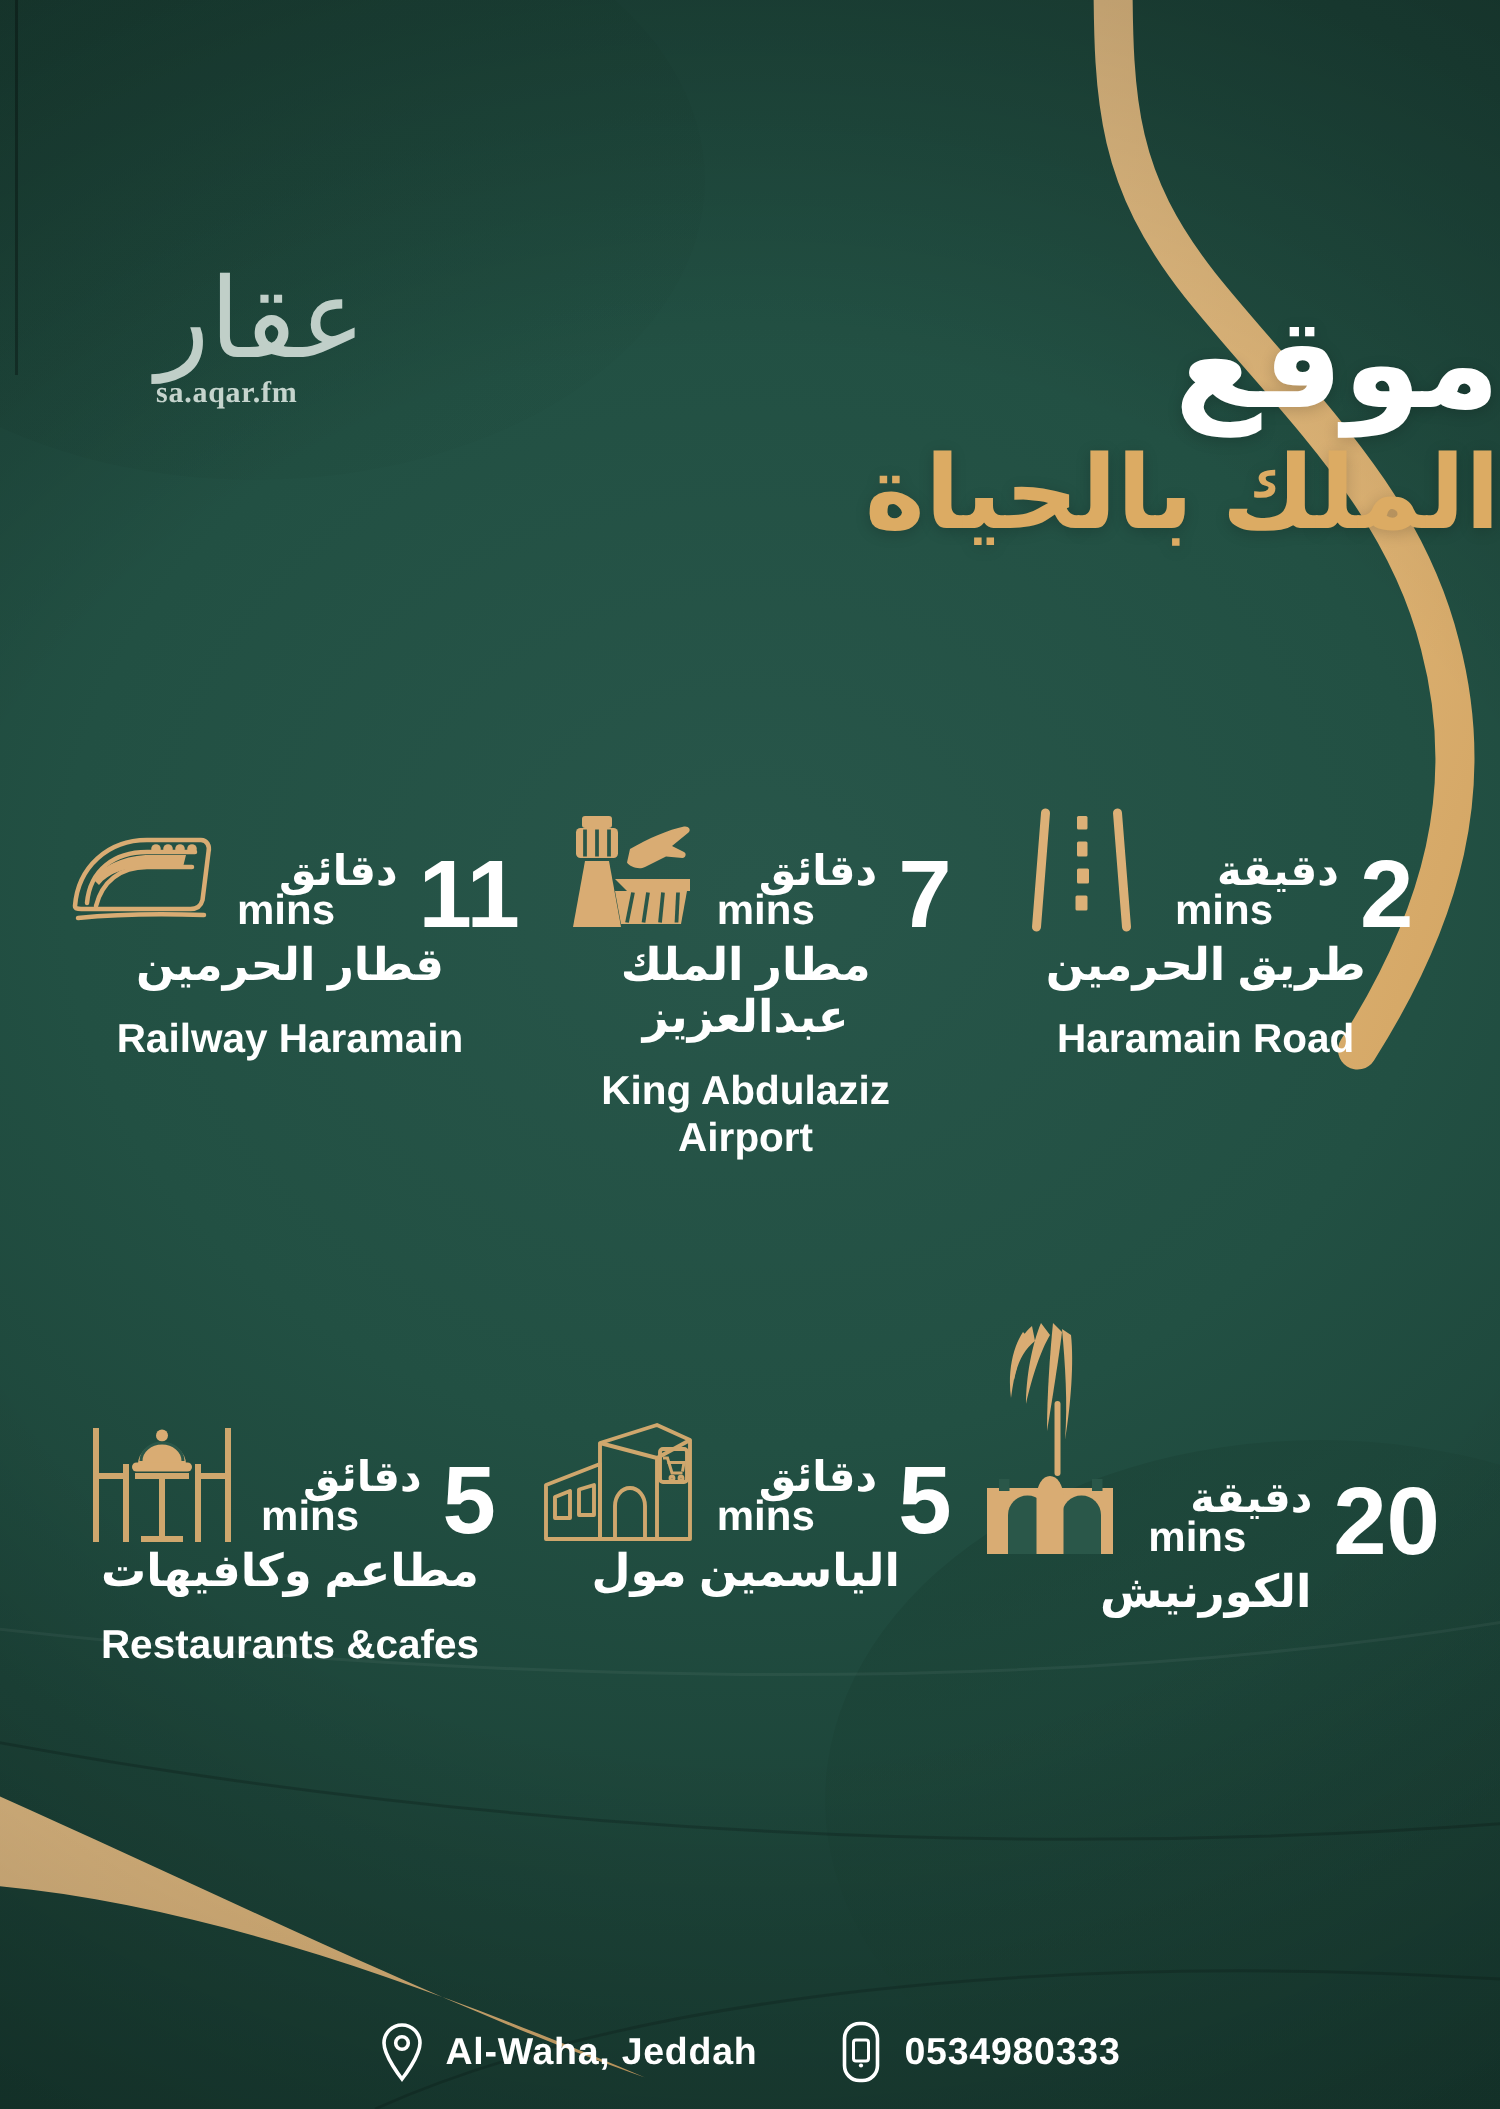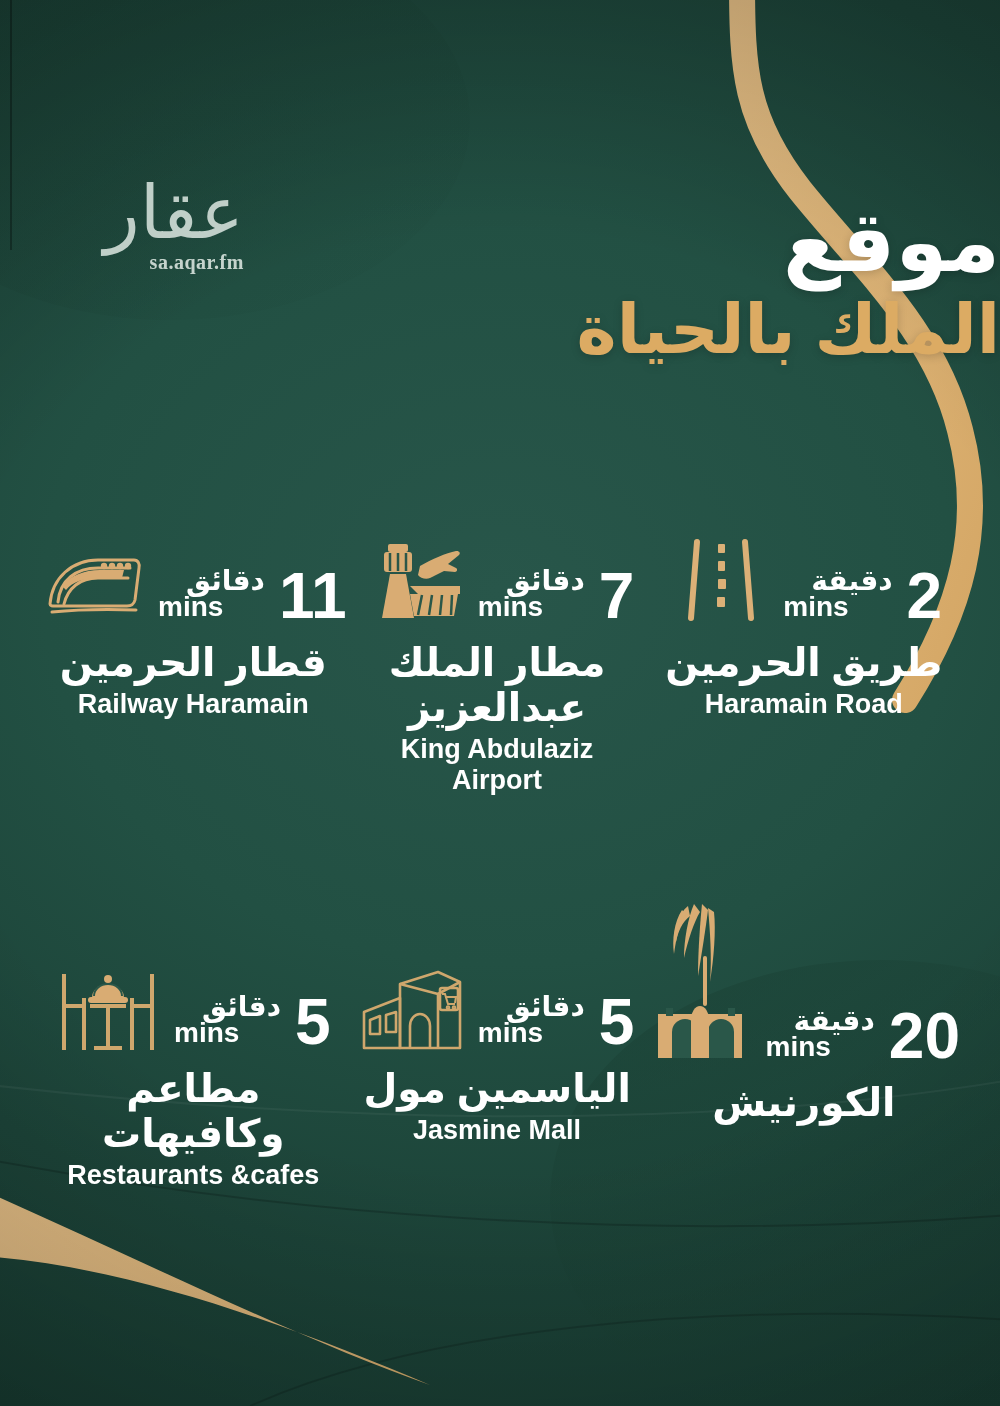--- a/index.html
+++ b/index.html
@@ -43,21 +43,21 @@
     width: 2px;
     height: 250px;
     background: rgba(0,0,0,0.30);
   }
 
   
   .watermark {
     position: absolute;
     left: 104px;
     top: 176px;
-    text-align: right;
+    text-align: left;
     color: #cfdcd6;
     opacity: .92;
     line-height: 1;
   }
   .watermark .wm-ar {
     font-size: 74px;
     font-weight: 400;
     letter-spacing: 0px;
     color: #cedbd5;
     direction: rtl;
@@ -154,29 +154,28 @@
   .iconbox {
     width: 104px;
     height: 96px;
     display: flex;
     align-items: flex-end;
     justify-content: center;
   }
   .iconbox svg { display: block; }
 
   .label-ar {
-    margin-top: 14px;
-    font-size: 39px;
+    font-size: 30px;
     font-weight: 700;
     color: #ffffff;
     direction: rtl;
     letter-spacing: 0;
   }
   .label-en {
-    margin-top: 4px;
+    margin-top: 16px;
     font-size: 27px;
     font-weight: 700;
     color: #ffffff;
     direction: ltr;
   }
 
   
   .cell.tall .top-row { height: 110px; align-items: flex-end; }
   .cell.tall .iconbox { height: 170px; align-items: flex-end; }
 
@@ -412,21 +411,20 @@
             <g fill="none" stroke="#cfa76d" stroke-width="2">
               <path d="M82 26 L85 26 L88 36 L95 36"></path>
               <path d="M85 29 L96 29 L95 35"></path>
               <circle cx="88" cy="39.5" r="1.3"></circle>
               <circle cx="94" cy="39.5" r="1.3"></circle>
             </g>
           </svg>
         </div>
       </div>
       <div class="label-ar">الياسمين مول</div>
-      <div class="label-en">Jasmine Mall</div>
     </div>
 
     <div class="cell">
       <div class="top-row">
         <div class="num">5</div>
         <div class="unit">
           <span class="ar">دقائق</span>
           <span class="en">mins</span>
         </div>
         <div class="iconbox">
@@ -454,14 +452,38 @@
             </g>
           </svg>
         </div>
       </div>
       <div class="label-ar">مطاعم وكافيهات</div>
       <div class="label-en">Restaurants &amp;cafes</div>
     </div>
 
   </div>
 
+  <div class="footer">
+
+    <div class="fitem">
+      <span class="ficon">
+        <svg width="28" height="44" viewBox="0 0 28 44" aria-hidden="true">
+          <path d="M14 4 C20.6 4 26 9.4 26 16 C26 25 14 40 14 40 C14 40 2 25 2 16 C2 9.4 7.4 4 14 4 Z" fill="none" stroke="#ffffff" stroke-width="2.4"></path>
+          <circle cx="14" cy="16" r="4.2" fill="none" stroke="#ffffff" stroke-width="2.4"></circle>
+        </svg>
+      </span>
+      <span class="ftext">Al-Waha, Jeddah</span>
+    </div>
+
+    <div class="fitem">
+      <span class="ficon">
+        <svg width="26" height="44" viewBox="0 0 26 44" aria-hidden="true">
+          <rect x="2" y="3" width="22" height="38" rx="10" fill="none" stroke="#ffffff" stroke-width="2.4"></rect>
+          <rect x="8" y="14" width="10" height="14" rx="1.6" fill="none" stroke="#ffffff" stroke-width="2"></rect>
+          <circle cx="13" cy="31" r="1.4" fill="#ffffff"></circle>
+        </svg>
+      </span>
+      <span class="ftext">0534980333</span>
+    </div>
+
+  </div>
 
 </div>
 
 </body></html>

